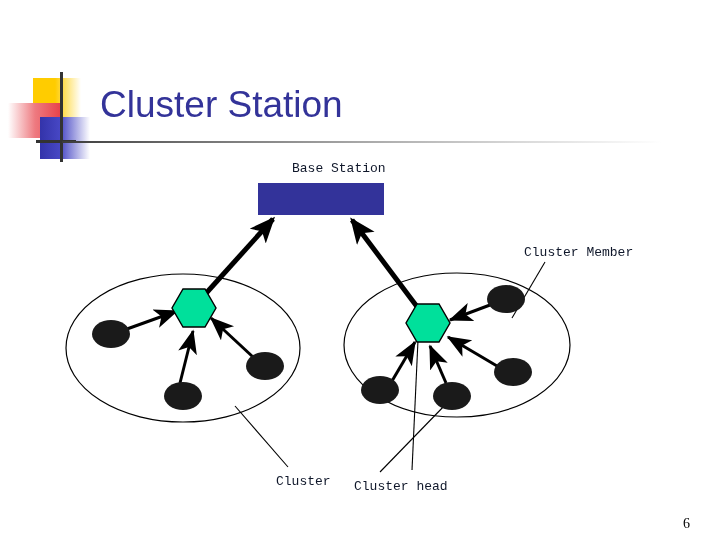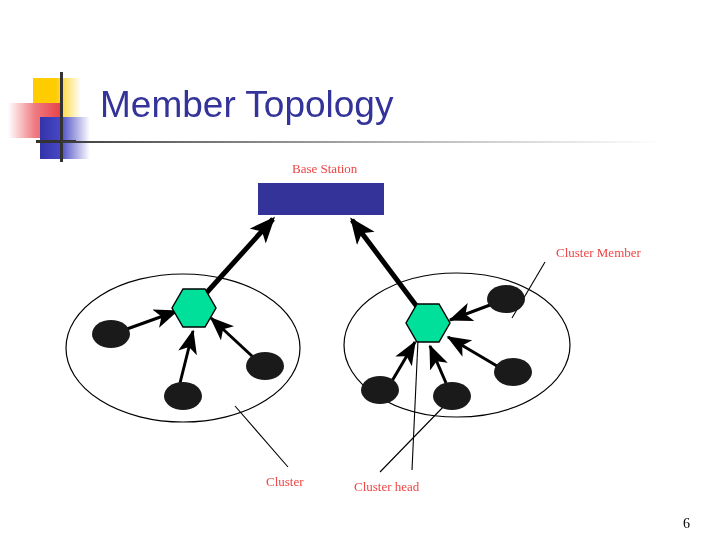--- a/index.html
+++ b/index.html
@@ -90,37 +90,37 @@
   #diagram {
     position: absolute;
     left: 0;
     top: 0;
     width: 720px;
     height: 540px;
   }
 
   .diagram-label {
     position: absolute;
-    font-family: Liberation Serif, serif;
+    font-family: Liberation Mono, monospace;
     font-size: 13px;
-    color: #ef4444;
+    color: #0f172a;
     white-space: nowrap;
   }
 
   #base-station-box {
     position: absolute;
     left: 258px;
     top: 183px;
     width: 126px;
     height: 32px;
     background: #33339A;
   }
   #label-base-station { left: 292px; top: 161px; }
-  #label-cluster-member { left: 524px; top: 245px; margin-left: 32px; }
-  #label-cluster { left: 266px; top: 474px; }
+  #label-cluster-member { left: 524px; top: 245px; }
+  #label-cluster { left: 276px; top: 474px; }
   #label-cluster-head { left: 354px; top: 479px; }
 
   #page-number {
     position: absolute;
     right: 30px;
     bottom: 8px;
     font-family: "Liberation Serif", serif;
     font-size: 14px;
     color: #000000;
   }
@@ -131,21 +131,21 @@
 <div id="slide">
 
   <div id="title-decoration">
     <div class="deco-yellow"></div>
     <div class="deco-red"></div>
     <div class="deco-blue"></div>
     <div class="deco-vline"></div>
   </div>
   <div class="deco-hline"></div>
 
-  <div id="page-title">Member Topology</div>
+  <div id="page-title">Cluster Station</div>
   <div id="title-rule"></div>
 
   <svg id="diagram" viewBox="0 0 720 540" xmlns="http://www.w3.org/2000/svg">
     <defs>
       <marker id="thinArrow" markerWidth="9" markerHeight="9" refX="7.5" refY="3.2" orient="auto" markerUnits="strokeWidth">
         <path d="M0,0 L8,3.2 L0,6.4 L2,3.2 z" fill="#000000"></path>
       </marker>
       <marker id="thickArrow" markerWidth="6" markerHeight="6" refX="4.6" refY="2.2" orient="auto" markerUnits="strokeWidth">
         <path d="M0,0 L5.2,2.2 L0,4.4 L1.3,2.2 z" fill="#000000"></path>
       </marker>

